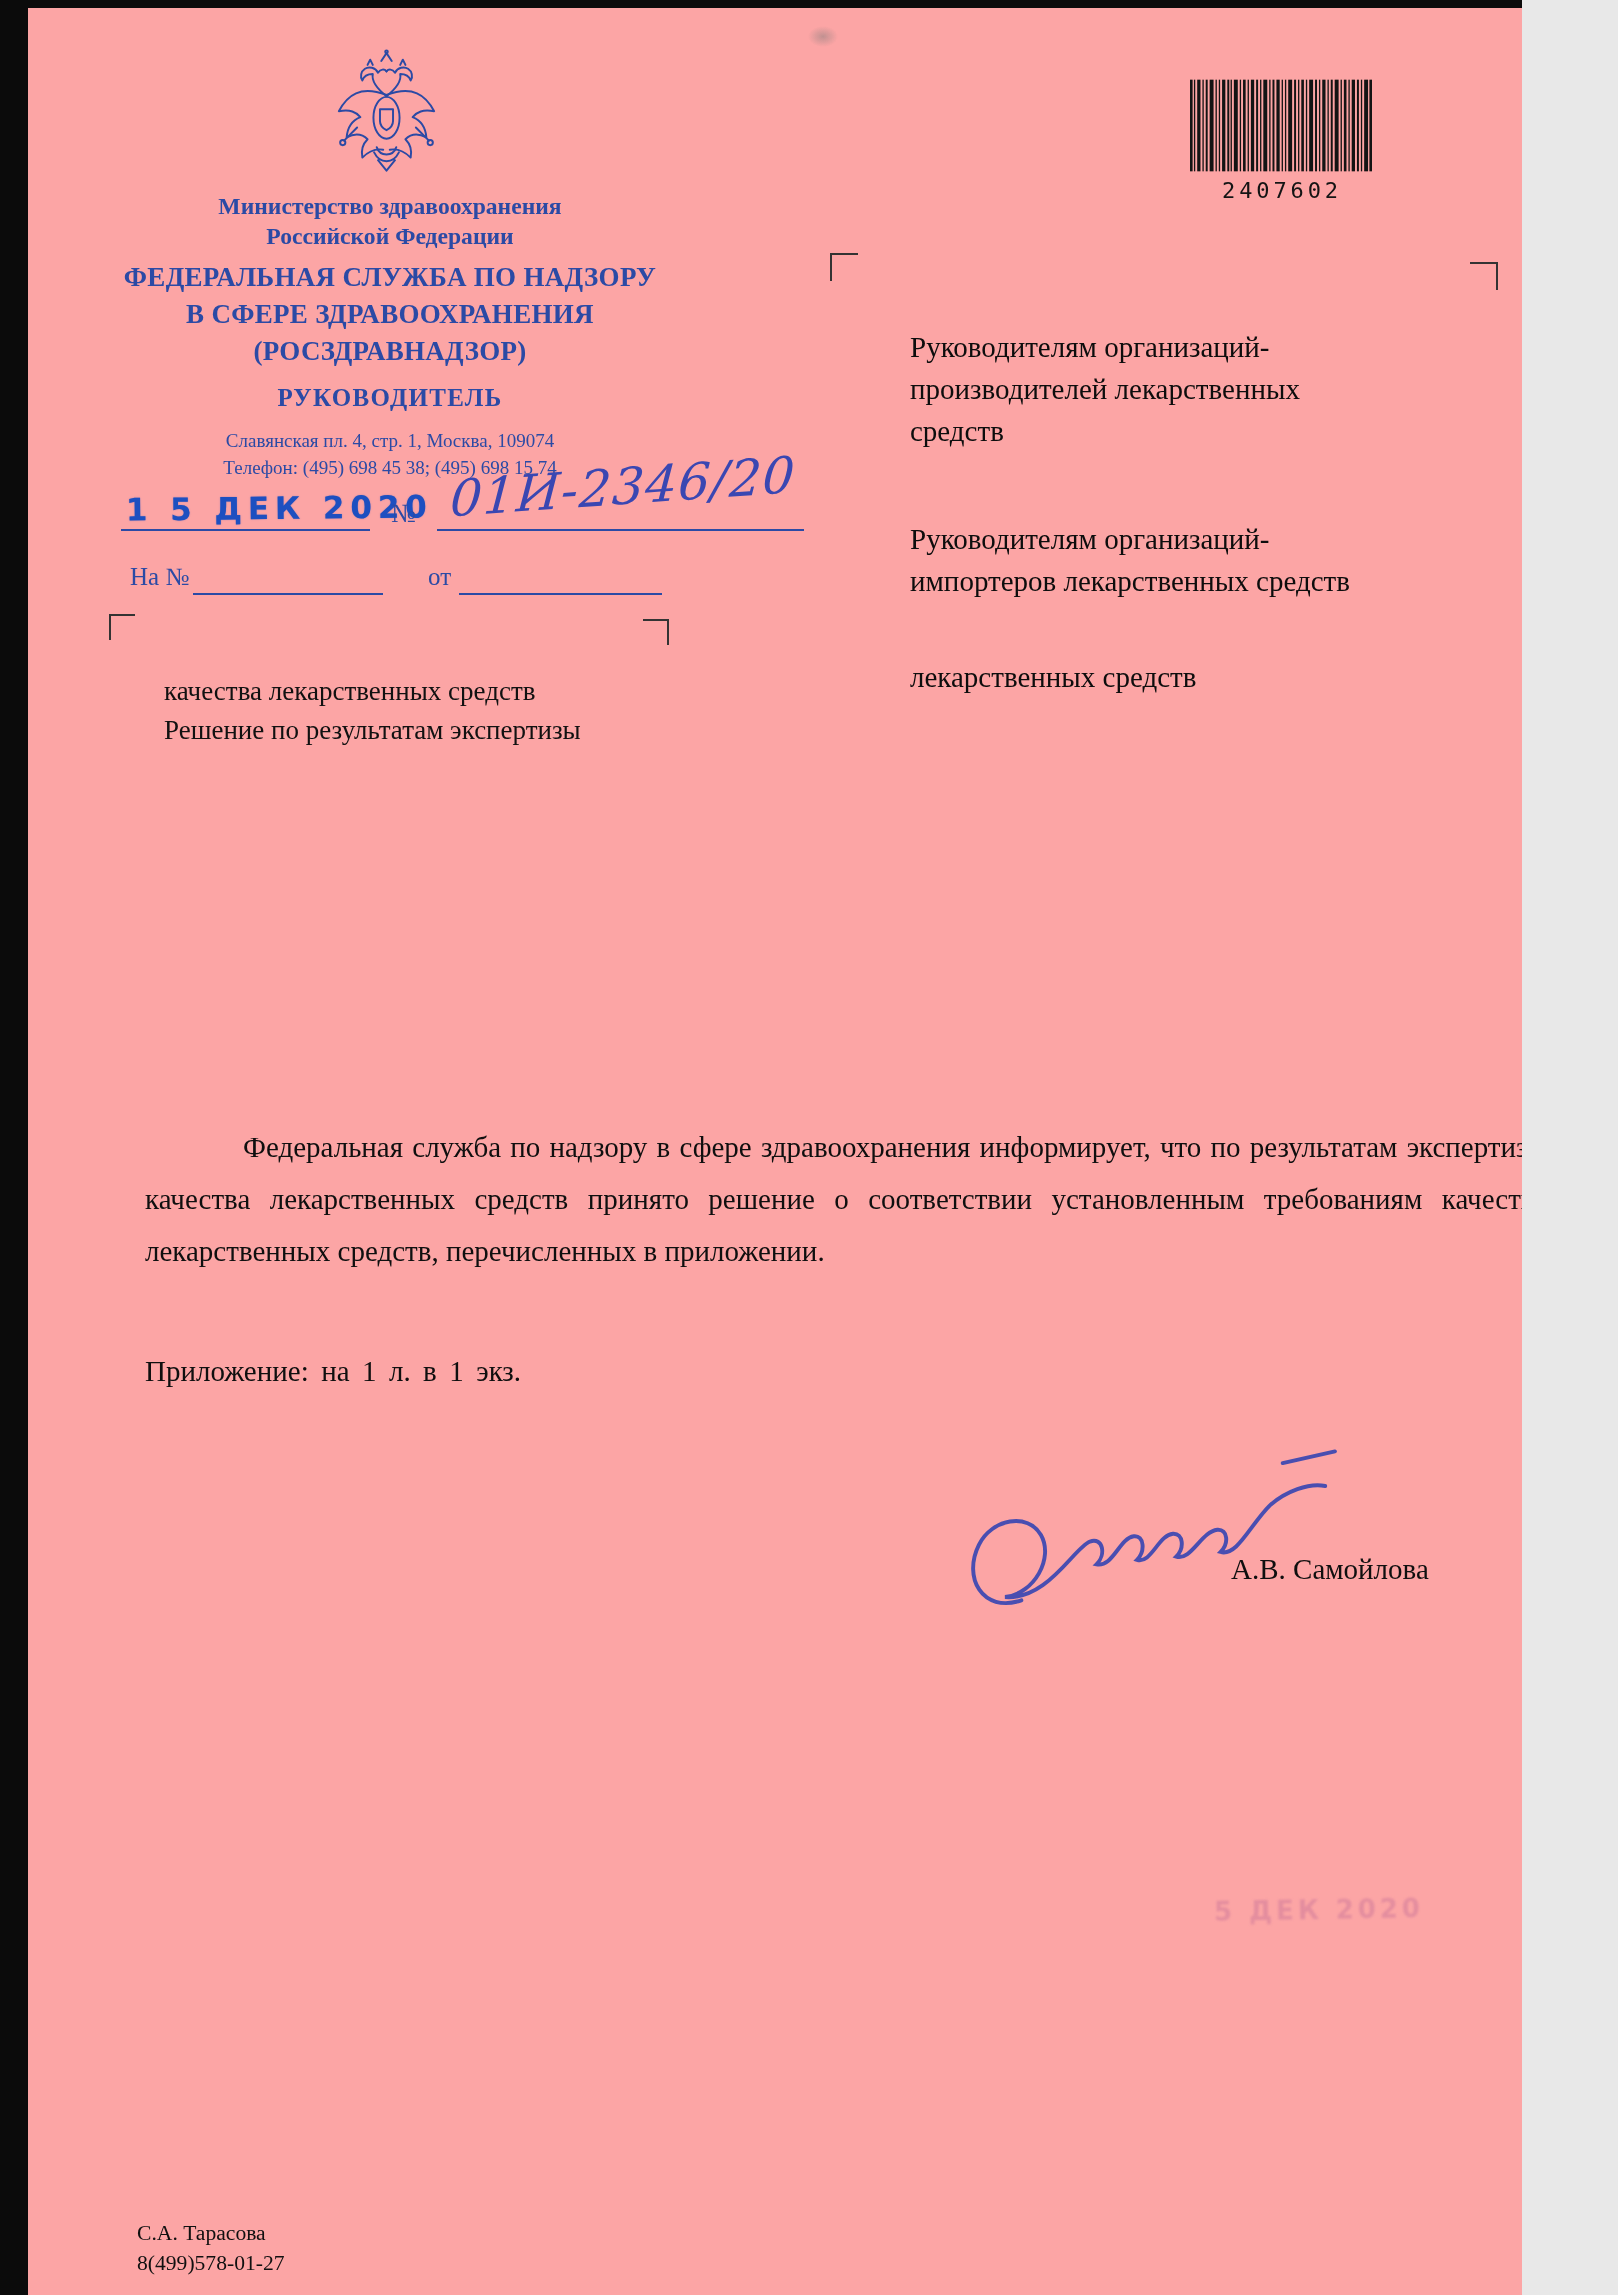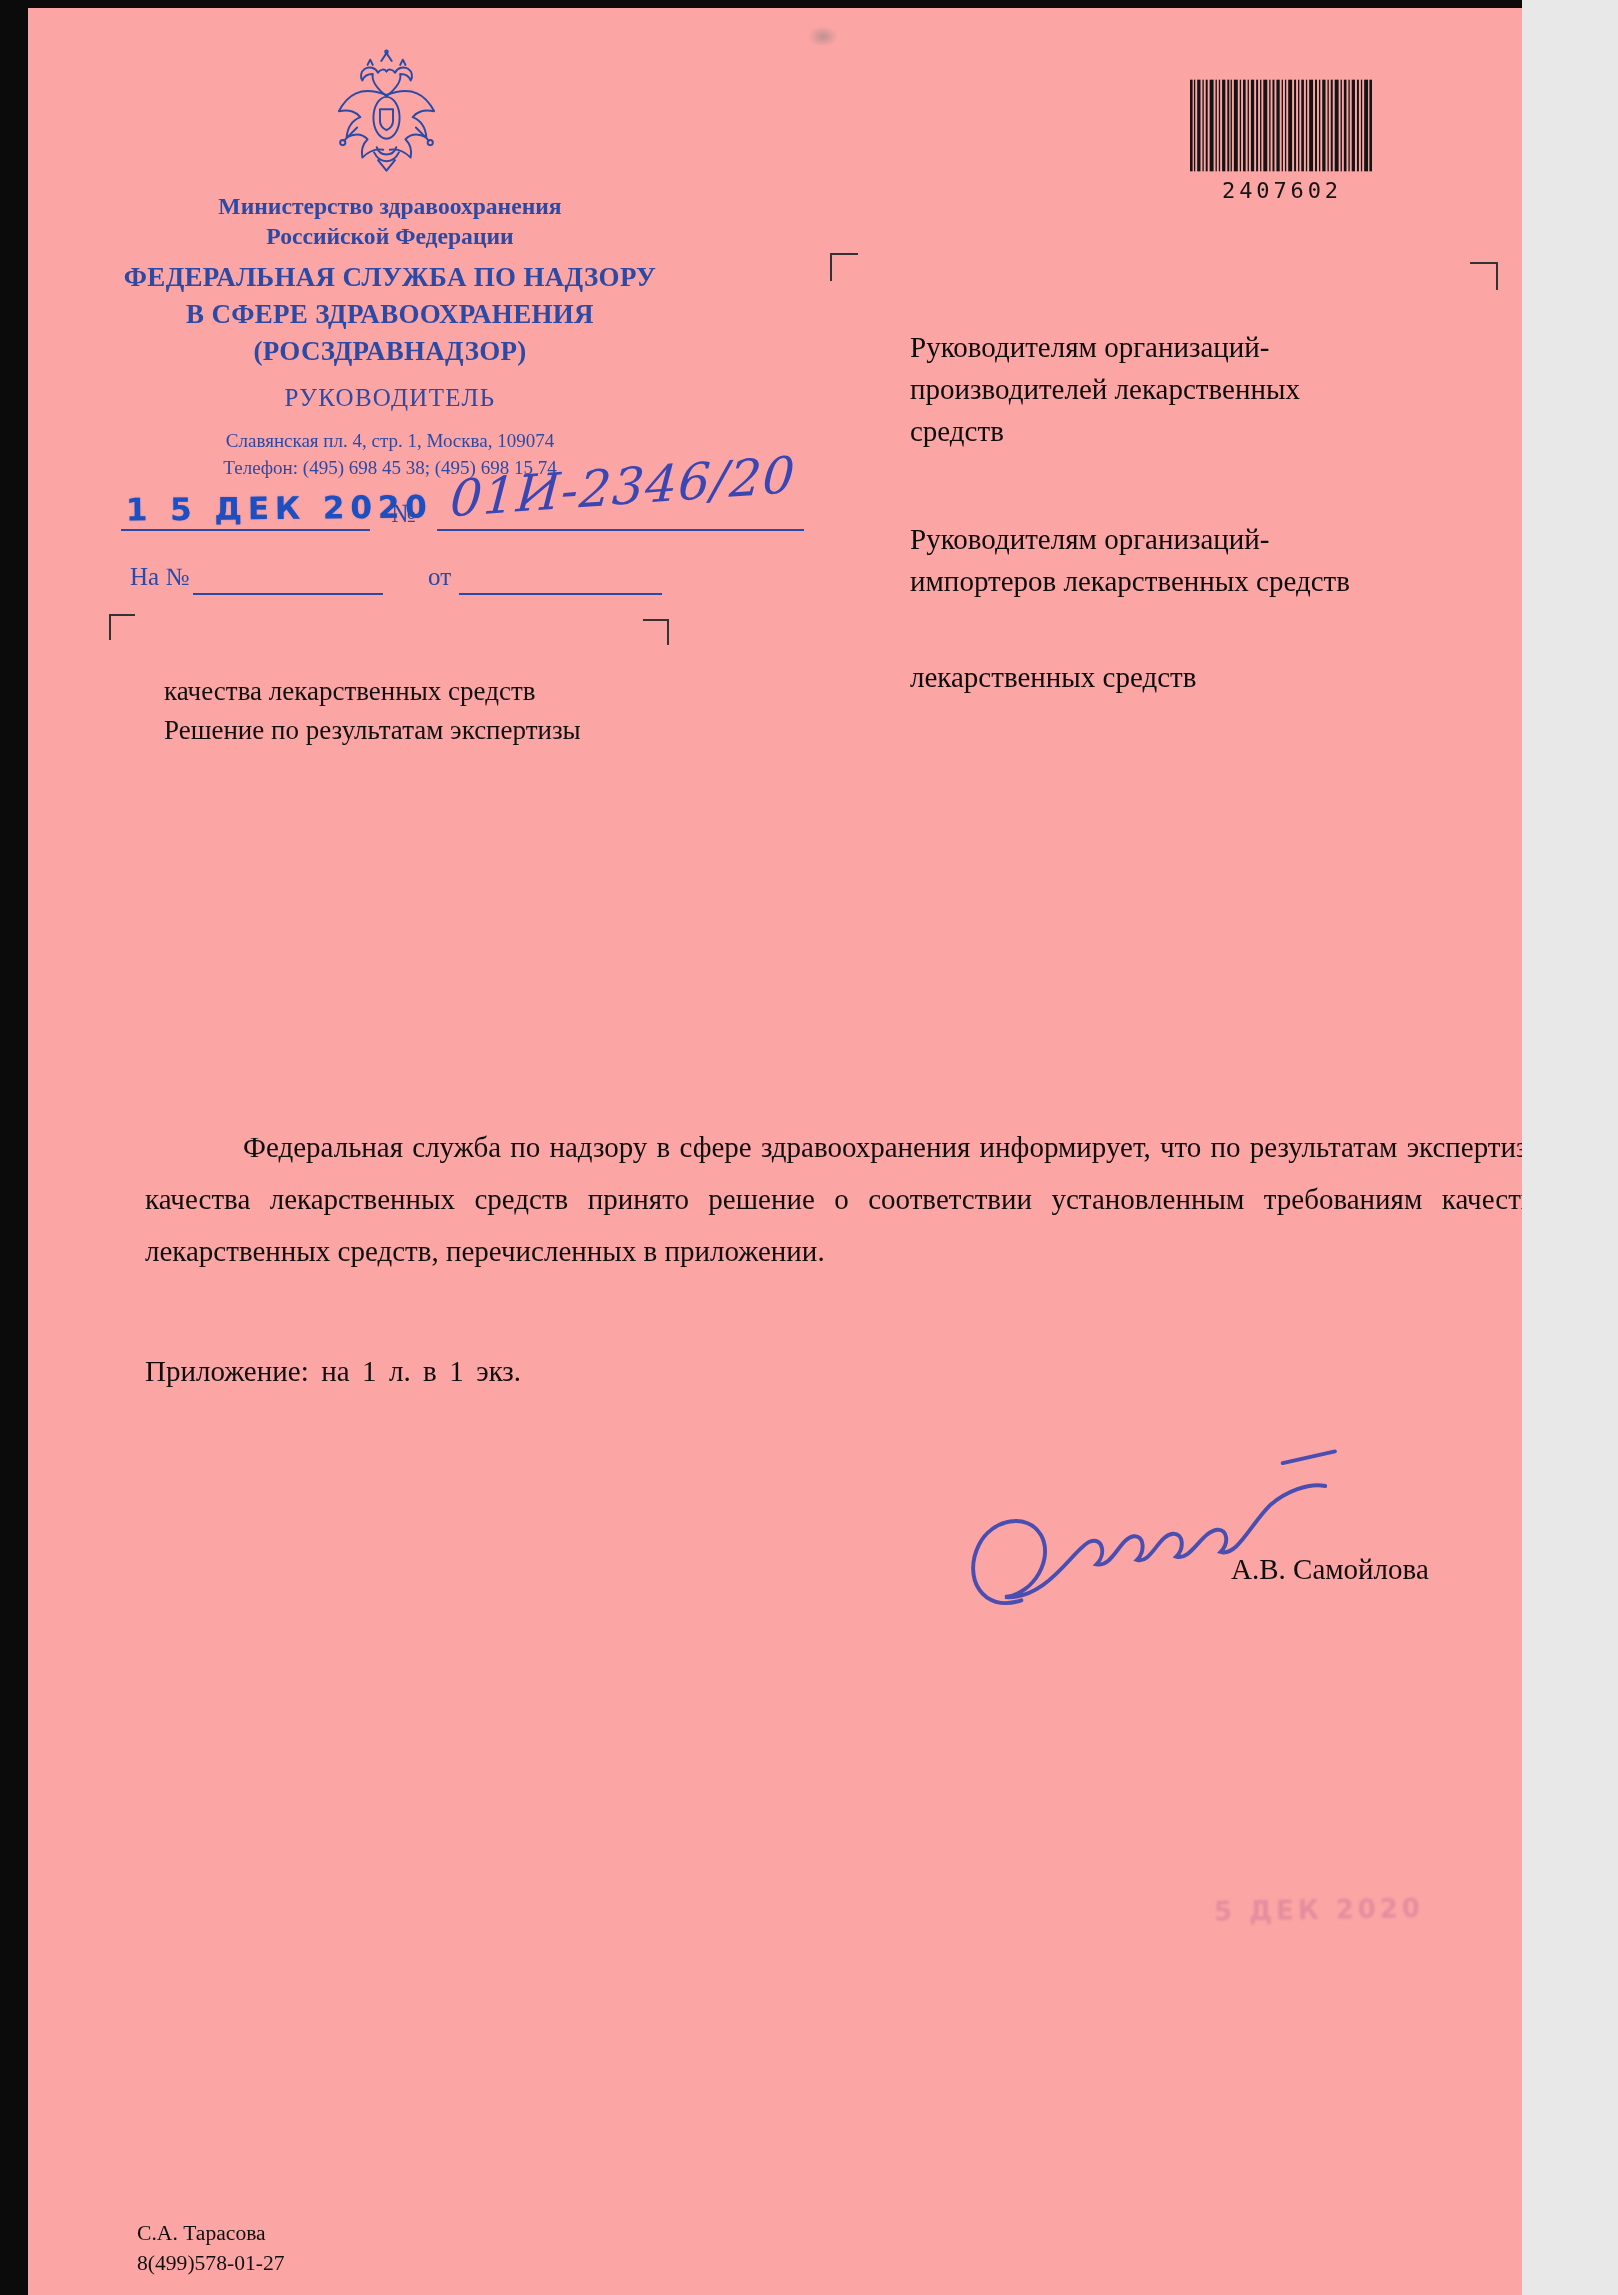--- a/index.html
+++ b/index.html
@@ -16,21 +16,21 @@
   .edge-left{left:0;top:0;width:27.5px;height:2295px;background:#0b0b0b;}
   .edge-top{left:0;top:0;width:1618px;height:7.9px;background:#0b0b0b;}
   .smudge{left:808px;top:26px;width:30px;height:21px;
     background:radial-gradient(ellipse at center, rgba(120,120,120,.45), rgba(120,120,120,0) 70%);
     filter:blur(0.7px);}
   
   .lh{color:#2b4aa5;text-align:center;}
   .emblem{left:331px;top:47px;width:111px;height:135px;}
   .ministry{left:92px;top:191px;width:596px;font-size:23.6px;font-weight:bold;line-height:30px;}
   .service{left:79px;top:259px;width:622px;font-size:27px;font-weight:bold;line-height:37px;letter-spacing:0.3px;}
-  .position{left:92px;top:384px;width:596px;font-size:25px;font-weight:normal;letter-spacing:1.3px;}
+  .position{left:92px;top:384px;width:596px;font-size:25px;font-weight:bold;letter-spacing:1.3px;}
   .addr{left:92px;top:427px;width:596px;font-size:19px;line-height:27px;}
   
   .stamp{left:126px;top:490px;font-family:"DejaVu Sans", sans-serif;font-weight:bold;
     font-size:31px;color:#1d4fc0;letter-spacing:5.9px;transform:rotate(-.6deg);
     text-shadow:0 0 1.3px rgba(29,79,192,.55);}
   .u-line{border-top:2px solid #2b4aa5;height:0;}
   .no-label{left:391px;top:499px;font-size:26px;color:#2b4aa5;}
   .hand-number{left:450px;top:458px;font-size:50px;color:#3a47b2;
     font-family:"DejaVu Serif", serif;font-style:italic;
     transform:rotate(-4deg) skewX(-8deg);letter-spacing:1.3px;}

